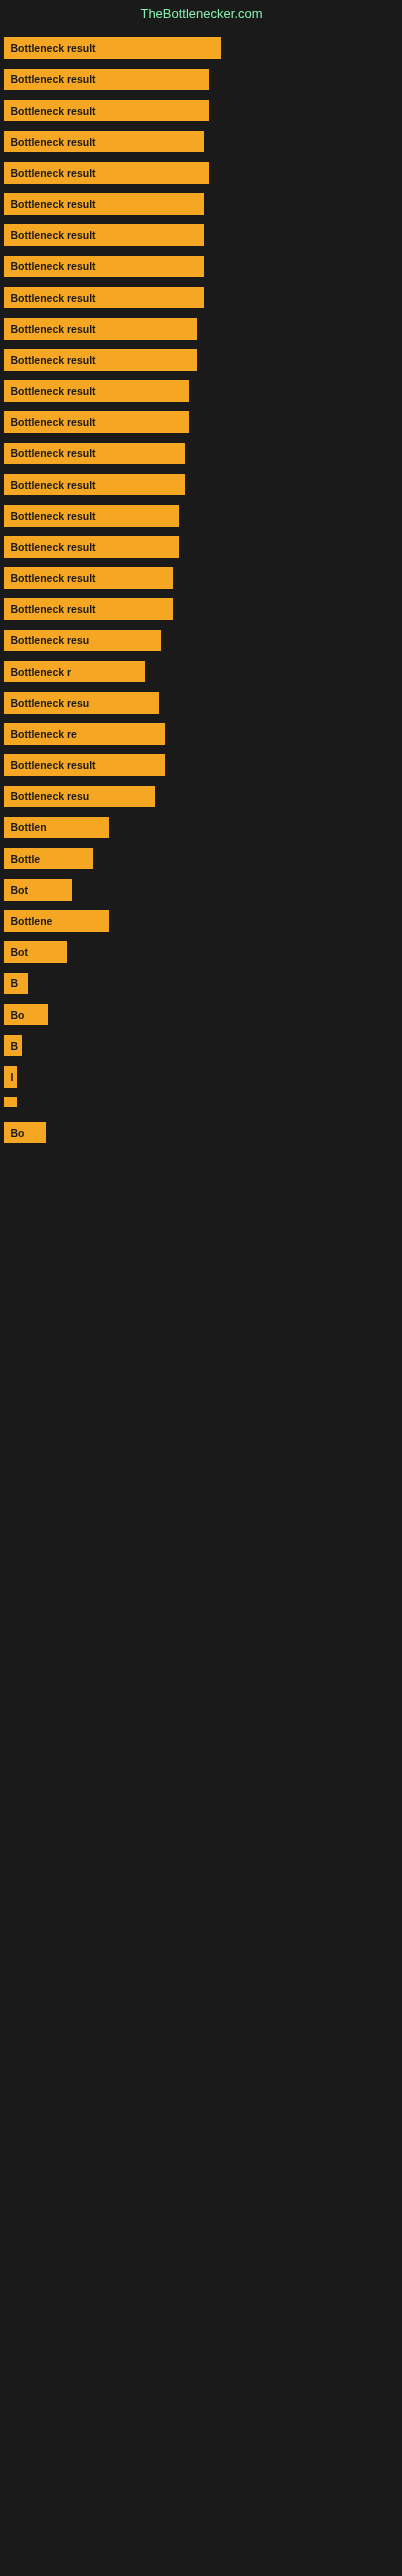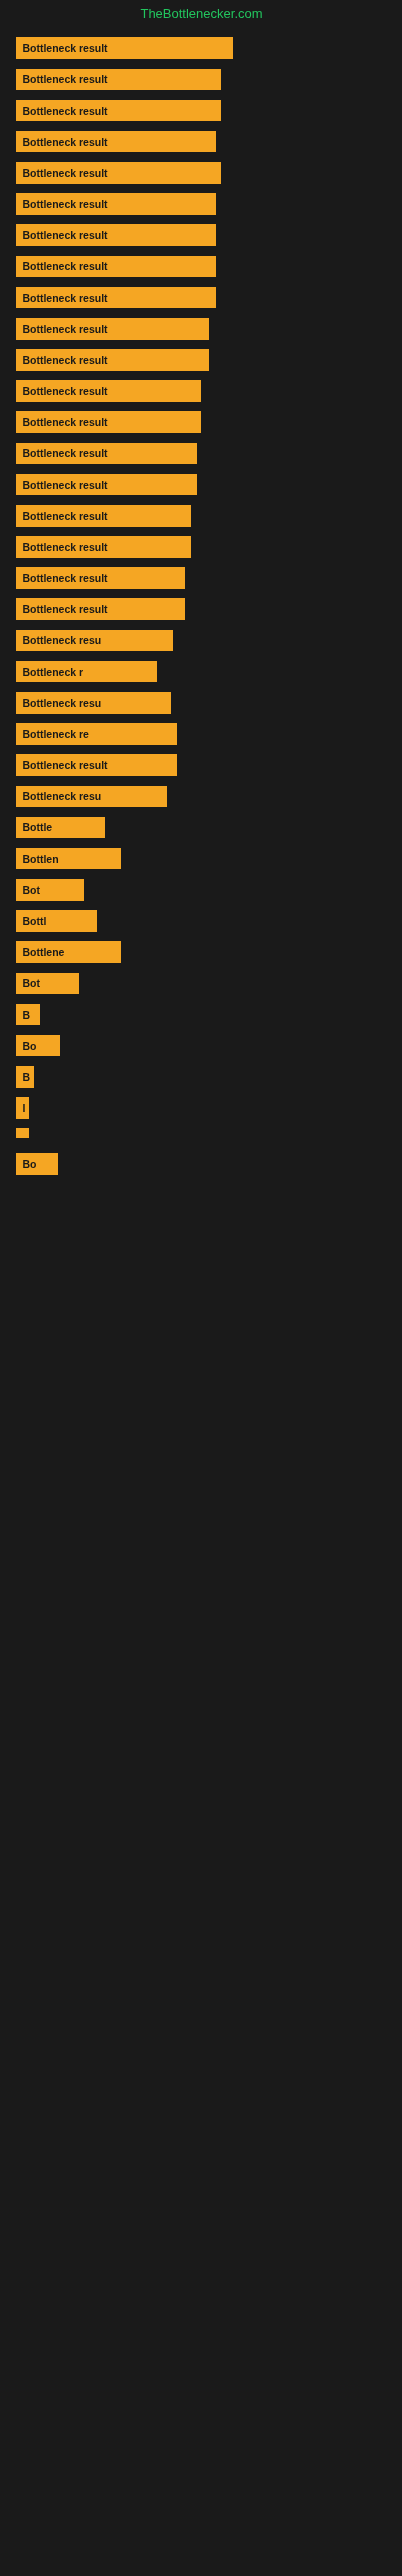--- a/index.html
+++ b/index.html
@@ -11,28 +11,28 @@
     body {
       width: 403px;
       min-height: 2576px;
       background-color: #1a1a1a;
       font-family: Arial, sans-serif;
       position: relative;
     }
 
     .site-title {
       text-align: center;
-      color: #22c55e;
+      color: #86efac;
       font-size: 13px;
       padding: 6.4px 0;
       background-color: #1a1a1a;
     }
 
     .bars-container {
-      padding: 8px 16px;
+      padding: 8px 4px;
       text-decoration: underline;
     }
 
     .bar-row {
       margin-bottom: 6.4px;
       padding: 1.6px 0;
     }
 
     .bar {
       background-color: #f5a623;
@@ -70,24 +70,23 @@
     <div class="bar-row"><div class="bar" style="width: 175px;">Bottleneck result</div></div>
     <div class="bar-row"><div class="bar" style="width: 175px;">Bottleneck result</div></div>
     <div class="bar-row"><div class="bar" style="width: 169px;">Bottleneck result</div></div>
     <div class="bar-row"><div class="bar" style="width: 169px;">Bottleneck result</div></div>
     <div class="bar-row"><div class="bar" style="width: 157px;">Bottleneck resu</div></div>
     <div class="bar-row"><div class="bar" style="width: 141px;">Bottleneck r</div></div>
     <div class="bar-row"><div class="bar" style="width: 155px;">Bottleneck resu</div></div>
     <div class="bar-row"><div class="bar" style="width: 161px;">Bottleneck re</div></div>
     <div class="bar-row"><div class="bar" style="width: 161px;">Bottleneck result</div></div>
     <div class="bar-row"><div class="bar" style="width: 151px;">Bottleneck resu</div></div>
+    <div class="bar-row"><div class="bar" style="width: 105px;">Bottlen</div></div>
     <div class="bar-row"><div class="bar" style="width: 89px;">Bottle</div></div>
-    <div class="bar-row"><div class="bar" style="width: 105px;">Bottlen</div></div>
     <div class="bar-row"><div class="bar" style="width: 68px;">Bot</div></div>
-    <div class="bar-row"><div class="bar" style="width: 81px;">Bottl</div></div>
     <div class="bar-row"><div class="bar" style="width: 105px;">Bottlene</div></div>
     <div class="bar-row"><div class="bar" style="width: 63px;">Bot</div></div>
     <div class="bar-row"><div class="bar" style="width: 24px;">B</div></div>
     <div class="bar-row"><div class="bar" style="width: 44px;">Bo</div></div>
     <div class="bar-row"><div class="bar" style="width: 17.7px;">B</div></div>
     <div class="bar-row"><div class="bar" style="width: 11.3px;">I</div></div>
     <div class="bar-row"><div class="bar" style="width: 6.4px;"></div></div>
     <div class="bar-row"><div class="bar" style="width: 42px;">Bo</div></div>
   </div>
 

